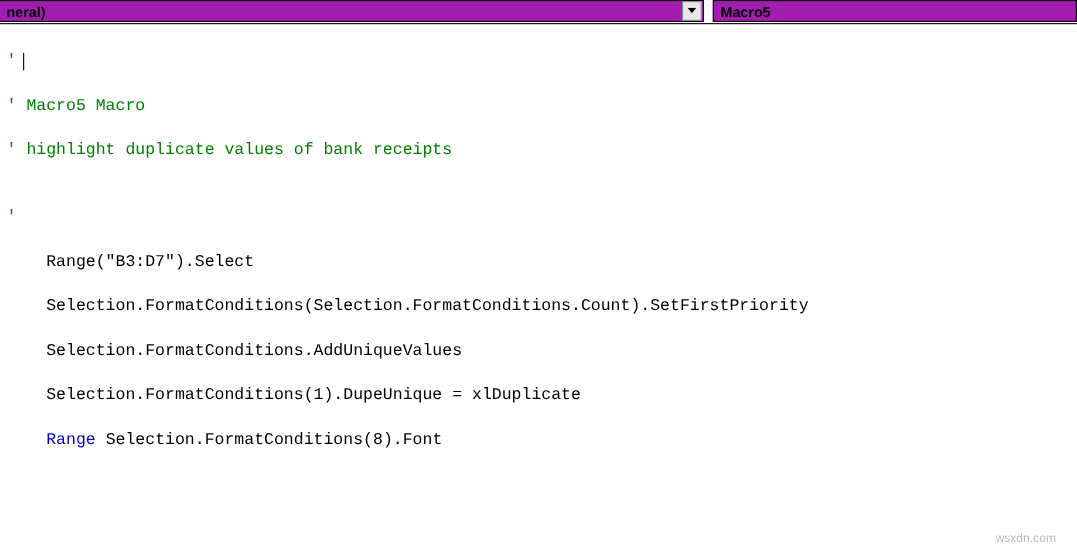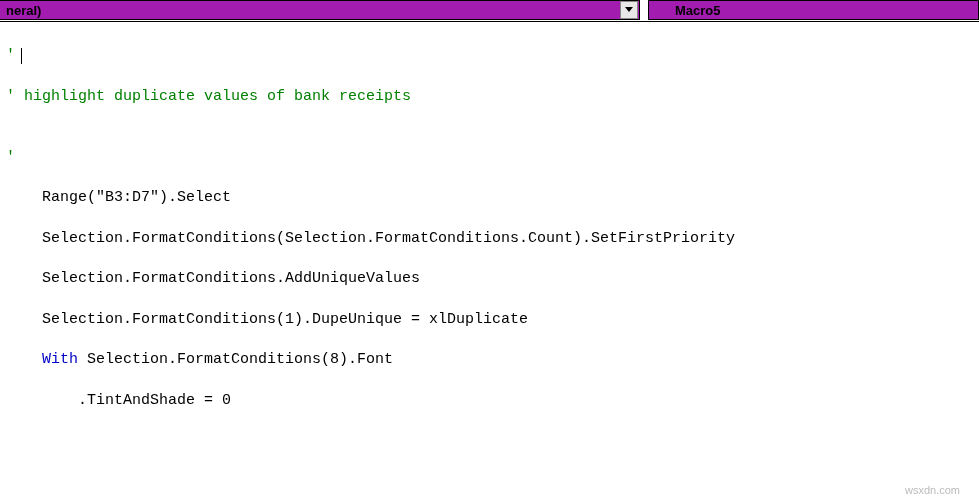--- a/index.html
+++ b/index.html
@@ -28,21 +28,20 @@
       border: 1px solid #000;
       height: 20px;
       position: relative;
     }
     .dropdown.obj {
       flex: 0 0 640px;
       border-left: none;
     }
     .dropdown.proc {
       flex: 1;
-      padding-left: 20px;
     }
     .dropdown .value {
       flex: 1;
       padding: 0 6px;
       font-weight: bold;
       font-family: Arial, sans-serif;
       font-size: 13px;
       white-space: nowrap;
       overflow: hidden;
     }
@@ -96,29 +95,29 @@
         </svg>
     </span>
   </div>
   <div class="dropdown proc">
     <span class="value">Macro5</span>
   </div>
 </div>
 
 <div class="code-area">
 <span class="line"><span class="comment">'</span><span class="cursor"></span></span>
+<span class="line comment">' Macro5 Macro</span>
 <span class="line comment">' highlight duplicate values of bank receipts</span>
 <span class="line"></span>
 <span class="line comment">'</span>
 <span class="line">    Range("B3:D7").Select</span>
 <span class="line">    Selection.FormatConditions(Selection.FormatConditions.Count).SetFirstPriority</span>
 <span class="line">    Selection.FormatConditions.AddUniqueValues</span>
 <span class="line">    Selection.FormatConditions(1).DupeUnique = xlDuplicate</span>
-<span class="line"><span>    </span><span class="keyword">With</span><span> Selection.FormatConditions(8).Font</span></span>
-<span class="line">        .TintAndShade = 0</span>
+<span class="line"><span>    </span><span class="keyword">Range</span><span> Selection.FormatConditions(8).Font</span></span>
 
 
 
 
 
 
 
 
 </div>
 

